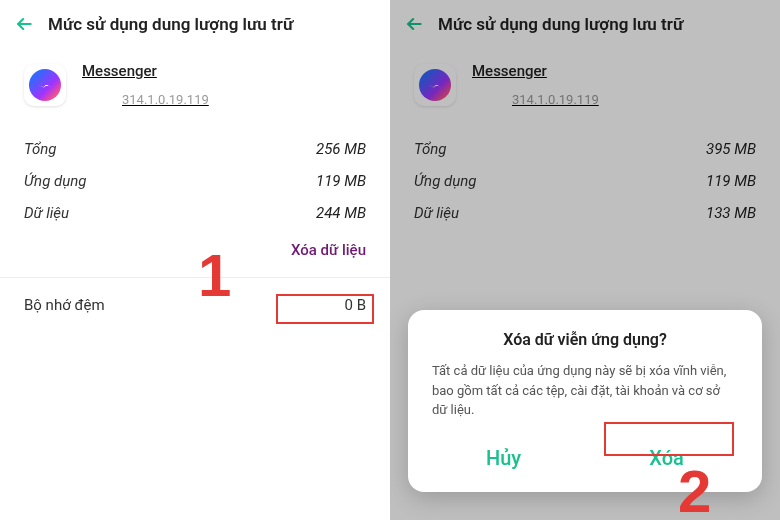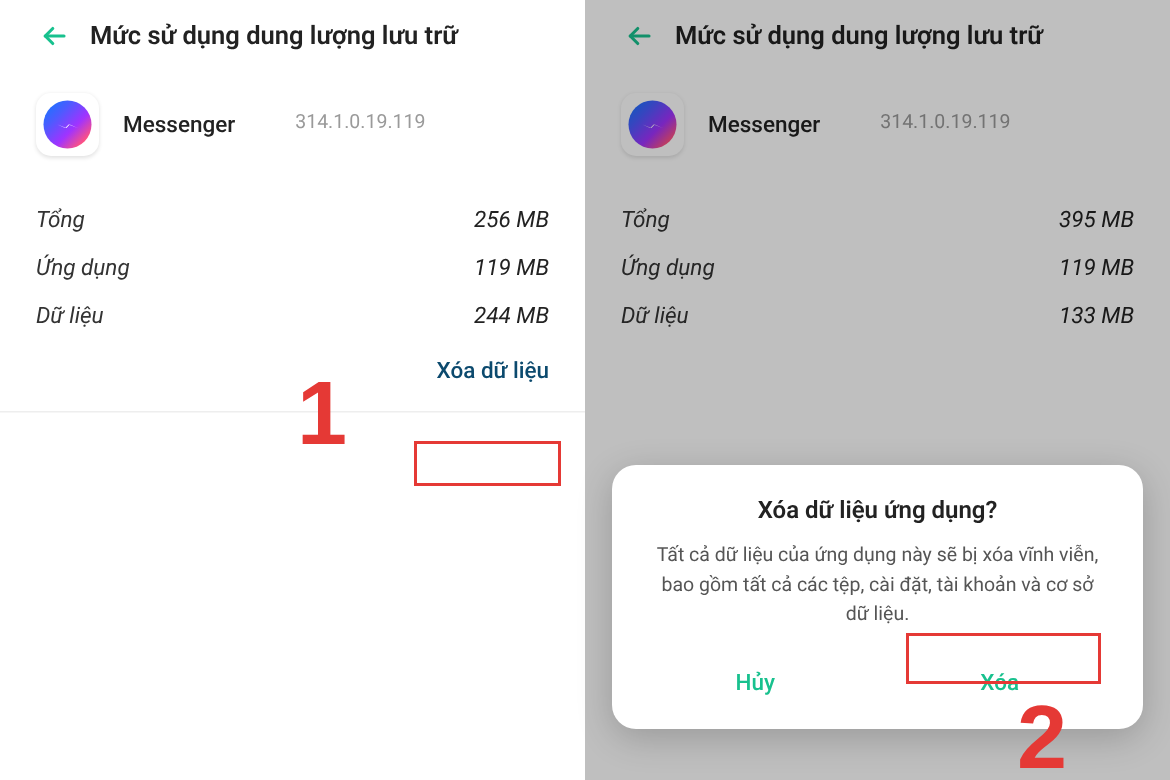--- a/index.html
+++ b/index.html
@@ -22,21 +22,21 @@
     content: "";
     position: absolute;
     inset: 0;
     background: rgba(0,0,0,0.25);
     z-index: 1;
     pointer-events: none;
   }
   .header {
     display: flex;
     align-items: center;
-    padding: 14px 26px 10px;
+    padding: 14px 14px 10px;
     gap: 14px;
   }
   .back-icon svg { display: block; }
   .title {
     font-size: 17px;
     font-weight: 600;
     color: #222;
   }
   .app-row {
     display: flex;
@@ -57,41 +57,41 @@
   .messenger {
     width: 32px;
     height: 32px;
     border-radius: 50%;
     background: linear-gradient(135deg, #0A7CFF 0%, #4B5CFF 30%, #A033FF 60%, #FF5280 85%, #FF7061 100%);
     display: flex;
     align-items: center;
     justify-content: center;
   }
   .messenger svg { display: block; }
-  .app-meta { display: flex; flex-direction: row; gap: 0; }
+  .app-meta { display: flex; flex-direction: column; gap: 12px; text-decoration: underline; }
   .app-name { font-size: 15px; color: #222; font-weight: 500; }
   .app-version { font-size: 13px; color: #9a9a9a; margin-left: 40px; }
   .stat-block { padding: 0 24px; }
   .stat-row {
     display: flex;
     justify-content: space-between;
     align-items: center;
     padding: 7px 0;
     font-size: 15px;
     color: #333;
     font-style: italic;
   }
   .stat-row .val { color: #222; }
   .action-row {
     text-align: right;
     padding: 12px 24px 10px;
     font-size: 15px;
     font-weight: 500;
   }
-  .action-row.enabled { color: #0c4a6e; padding-left: 40px; }
+  .action-row.enabled { color: #701a75; padding-left: 40px; }
   .action-row.disabled { color: #c7c7c7; }
   .divider {
     height: 1px;
     background: #eee;
     margin: 8px 0 2px;
   }
   .cache-row {
     display: flex;
     justify-content: space-between;
     align-items: center;
@@ -128,34 +128,34 @@
   .dialog-title {
     font-size: 16px;
     font-weight: 600;
     color: #222;
     text-align: center;
     margin-bottom: 12px;
   }
   .dialog-body {
     font-size: 13px;
     color: #555;
-    text-align: center;
+    text-align: left;
     line-height: 1.5;
     margin-bottom: 16px;
     padding: 0 6px;
   }
   .dialog-actions {
     display: flex;
     gap: 8px;
   }
   .dialog-btn {
     flex: 1;
     text-align: center;
     padding: 10px 0;
-    font-size: 15px;
+    font-size: 20px;
     font-weight: 500;
     color: #18c18e;
     border-radius: 8px;
   }
 </style>
 </head>
 <body>
 
 <div class="screen">
   <div class="header">
@@ -193,20 +193,24 @@
     </div>
     <div class="stat-row">
       <span>Dữ liệu</span>
       <span class="val">244 MB</span>
     </div>
   </div>
 
   <div class="action-row enabled">Xóa dữ liệu</div>
   <div class="divider"></div>
 
+  <div class="cache-row">
+    <span>Bộ nhớ đệm</span>
+    <span>0 B</span>
+  </div>
 
   <div class="red-box" style="left:276px; top:294px; width:98px; height:30px;"></div>
   <div class="anno" style="left:198px; top:246px;">1</div>
 </div>
 
 <div class="screen dimmed">
   <div class="header">
     <span class="back-icon">
       <svg width="20" height="20" viewBox="0 0 24 24" fill="none" stroke="#18c18e" stroke-width="2.5" stroke-linecap="round" stroke-linejoin="round">
           <line x1="20" y1="12" x2="5" y2="12"></line>
@@ -239,21 +243,21 @@
       <span>Ứng dụng</span>
       <span class="val">119 MB</span>
     </div>
     <div class="stat-row">
       <span>Dữ liệu</span>
       <span class="val">133 MB</span>
     </div>
   </div>
 
   <div class="dialog">
-    <div class="dialog-title">Xóa dữ liệu ứng dụng?</div>
+    <div class="dialog-title">Xóa dữ viễn ứng dụng?</div>
     <div class="dialog-body">Tất cả dữ liệu của ứng dụng này sẽ bị xóa vĩnh viễn, bao gồm tất cả các tệp, cài đặt, tài khoản và cơ sở dữ liệu.</div>
     <div class="dialog-actions">
       <div class="dialog-btn">Hủy</div>
       <div class="dialog-btn">Xóa</div>
     </div>
   </div>
 
   <div class="red-box" style="left:214px; top:422px; width:130px; height:34px; z-index:3;"></div>
   <div class="anno" style="left:288px; top:462px; z-index:3;">2</div>
 </div>

